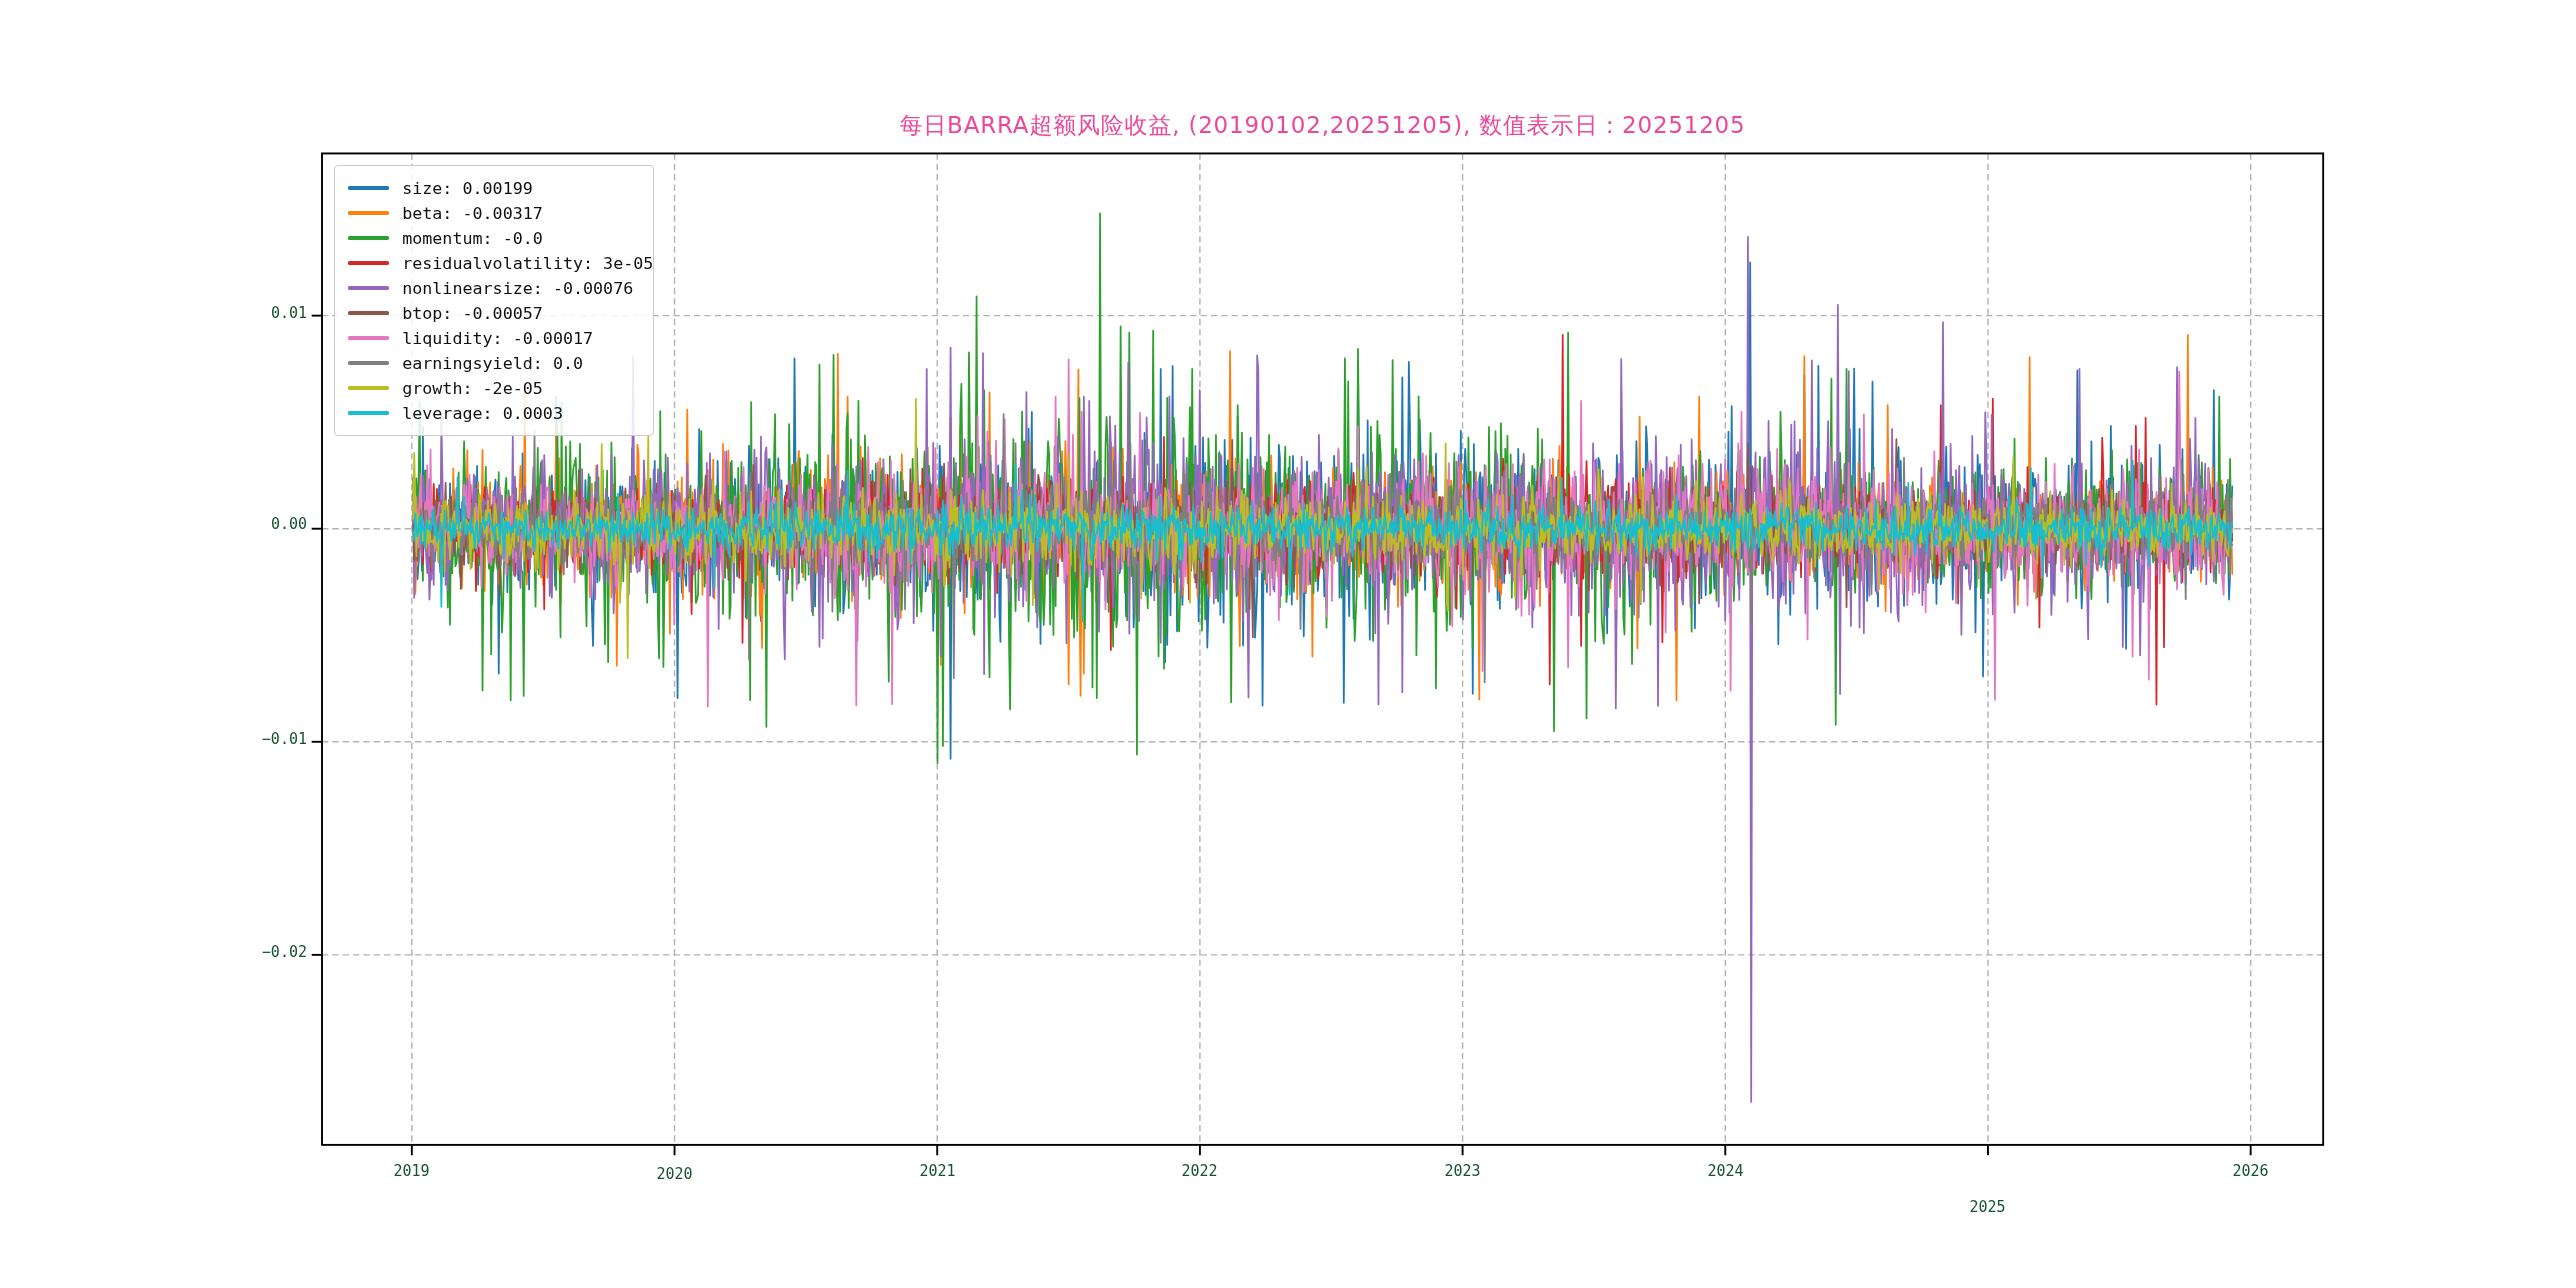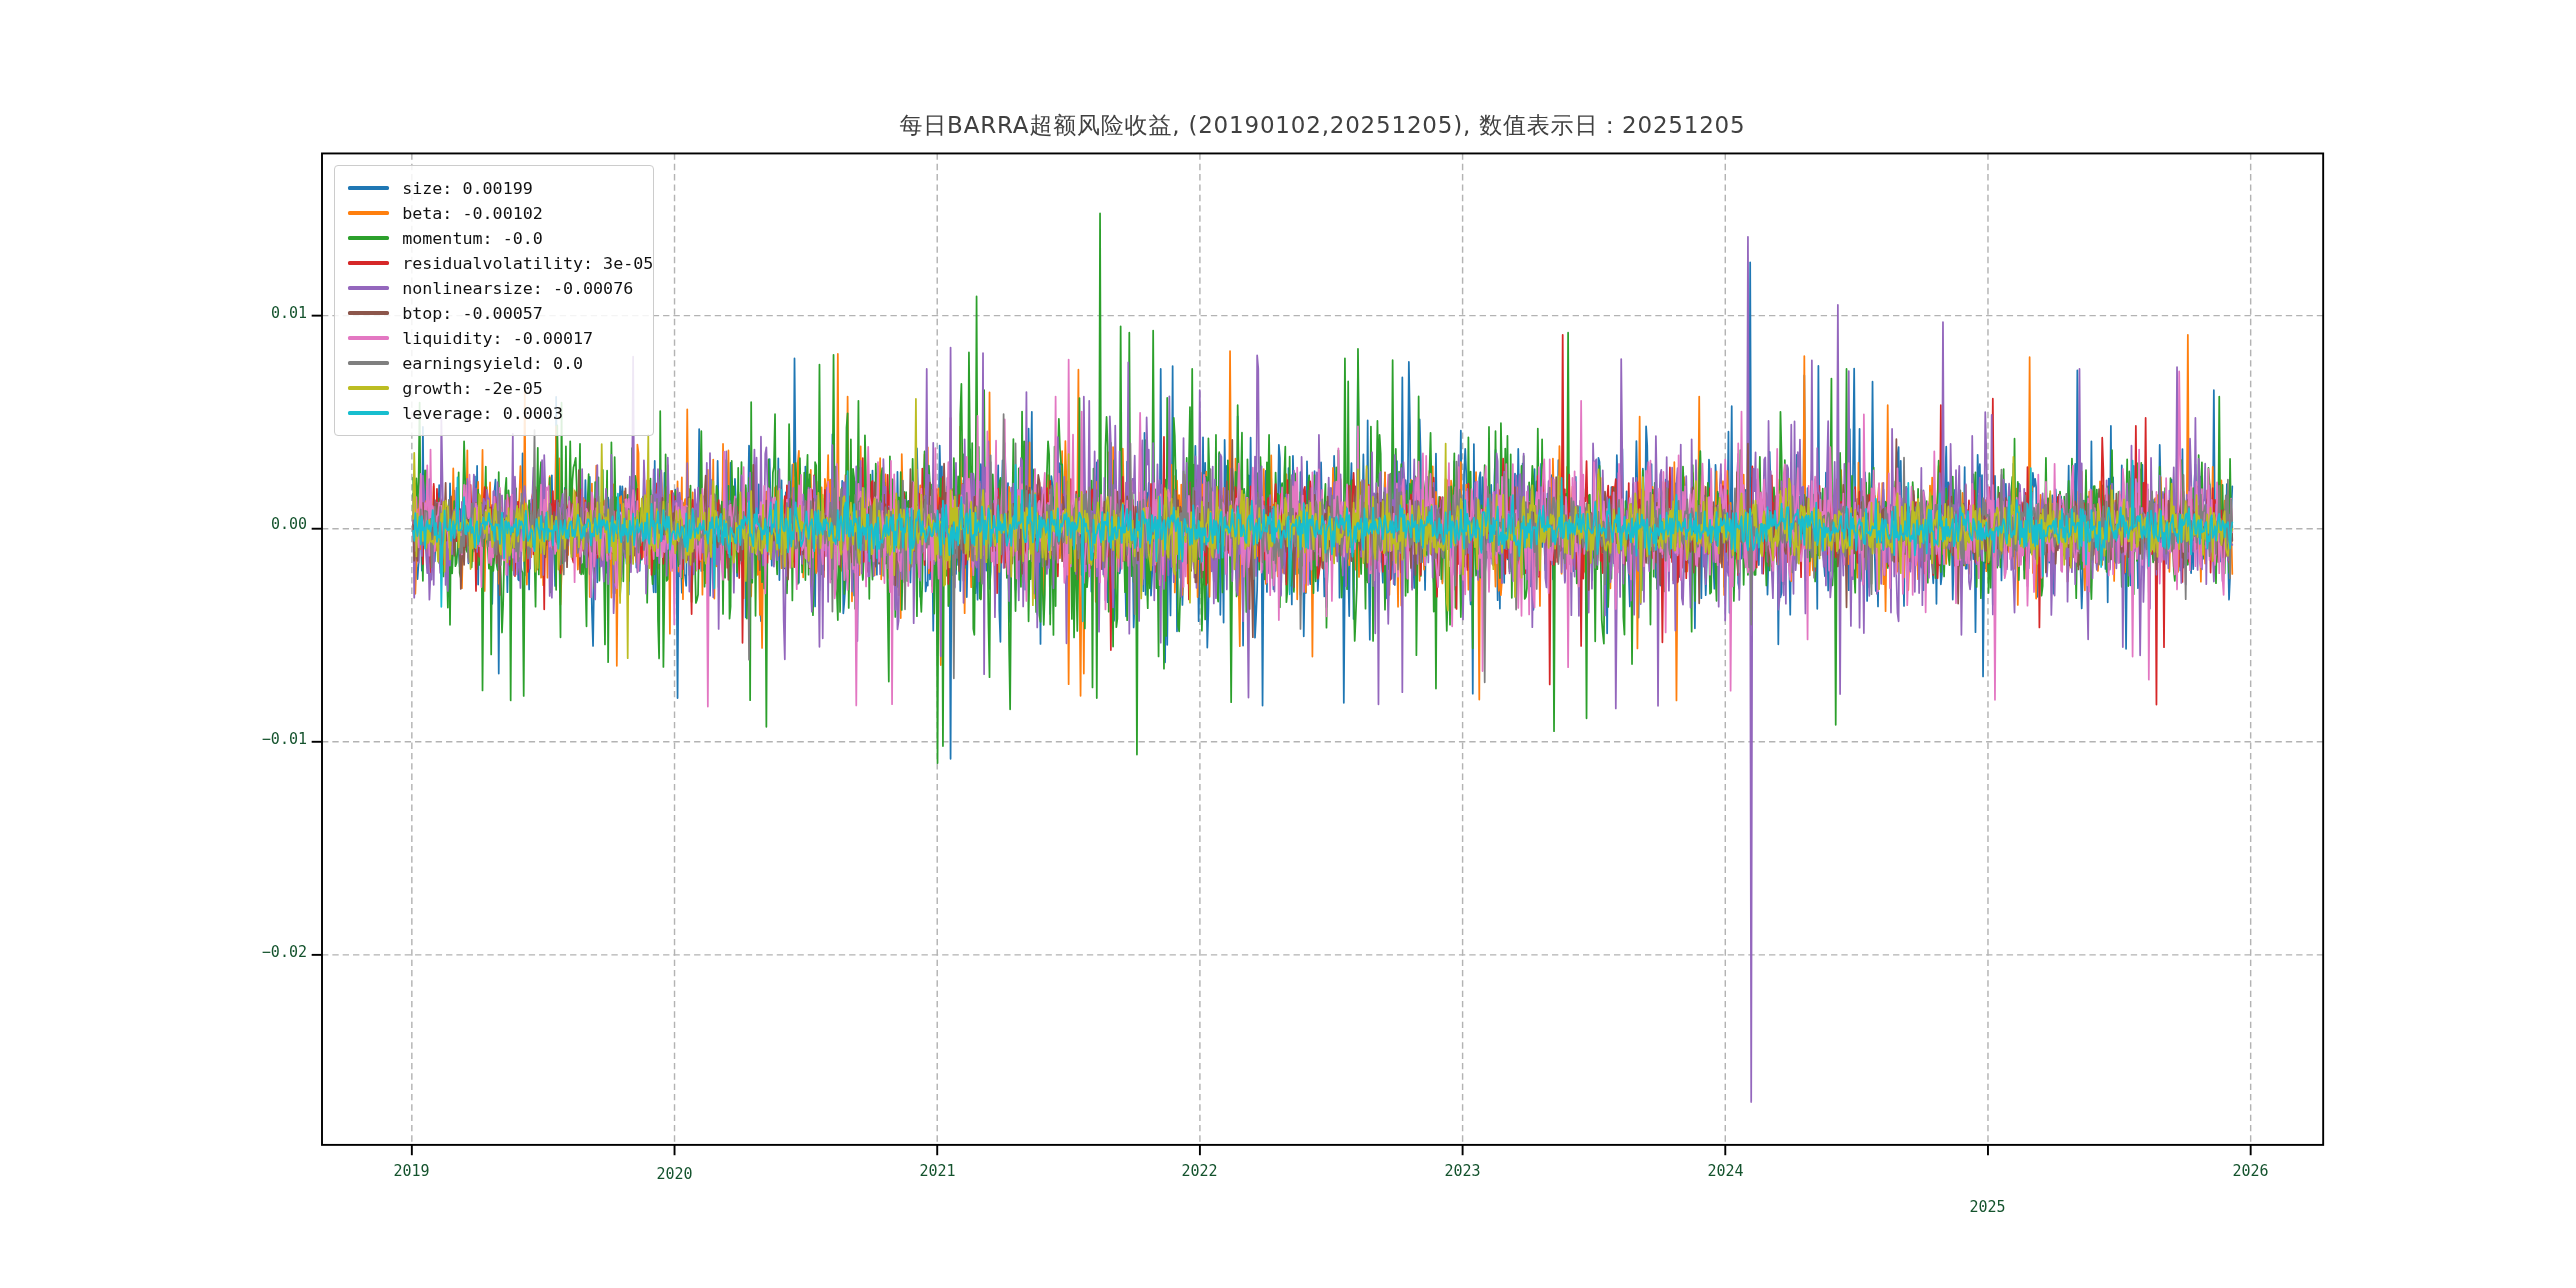--- a/index.html
+++ b/index.html
@@ -1,20 +1,20 @@
 <!DOCTYPE html>
 <html style="font-size:12.7px"><head>
 <meta charset="utf-8">
 <style>
   html,body{margin:0;padding:0;background:#ffffff;}
   body{width:2576px;height:1288px;overflow:hidden;font-family:"DejaVu Sans",sans-serif;}
   .figure{position:relative;width:2576px;height:1288px;background:#ffffff;}
   .chart-title{
     position:absolute;left:322px;top:110px;width:2001px;text-align:center;
-    font-size:23px;color:#404040;font-family:"DejaVu Sans",sans-serif;letter-spacing:0.8px;
+    font-size:23px;color:#ec4899;font-family:"DejaVu Sans",sans-serif;letter-spacing:0.8px;
   }
   #plot-svg{position:absolute;left:0;top:0;}
   .tick-label{
     position:absolute;font-family:"DejaVu Sans Mono",monospace;font-size:15px;color:#14532d;
   }
   .ytick-label{width:103px;text-align:right;}
   .xtick-label{width:103px;text-align:center;}
   .legend{
     position:absolute;left:334px;top:165px;width:320px;box-sizing:border-box;
     background:rgba(255,255,255,0.85);border:1.6px solid #cccccc;border-radius:4px;
@@ -93,21 +93,21 @@
       <div class="tick-label xtick-label" style="left: 1936px; top: 1162px; margin-top: 36px;">2025</div>
       <div class="tick-label xtick-label" style="left: 2199px; top: 1162px;">2026</div>
     </div>
   <div class="legend" id="legend-box">
       <div class="legend-row">
         <span class="legend-swatch" style="background: rgb(31, 119, 180);"></span>
         <span class="legend-text">size: 0.00199</span>
       </div>
       <div class="legend-row">
         <span class="legend-swatch" style="background: rgb(255, 127, 14);"></span>
-        <span class="legend-text">beta: -0.00102</span>
+        <span class="legend-text">beta: -0.00317</span>
       </div>
       <div class="legend-row">
         <span class="legend-swatch" style="background: rgb(44, 160, 44);"></span>
         <span class="legend-text">momentum: -0.0</span>
       </div>
       <div class="legend-row">
         <span class="legend-swatch" style="background: rgb(214, 39, 40);"></span>
         <span class="legend-text">residualvolatility: 3e-05</span>
       </div>
       <div class="legend-row">

